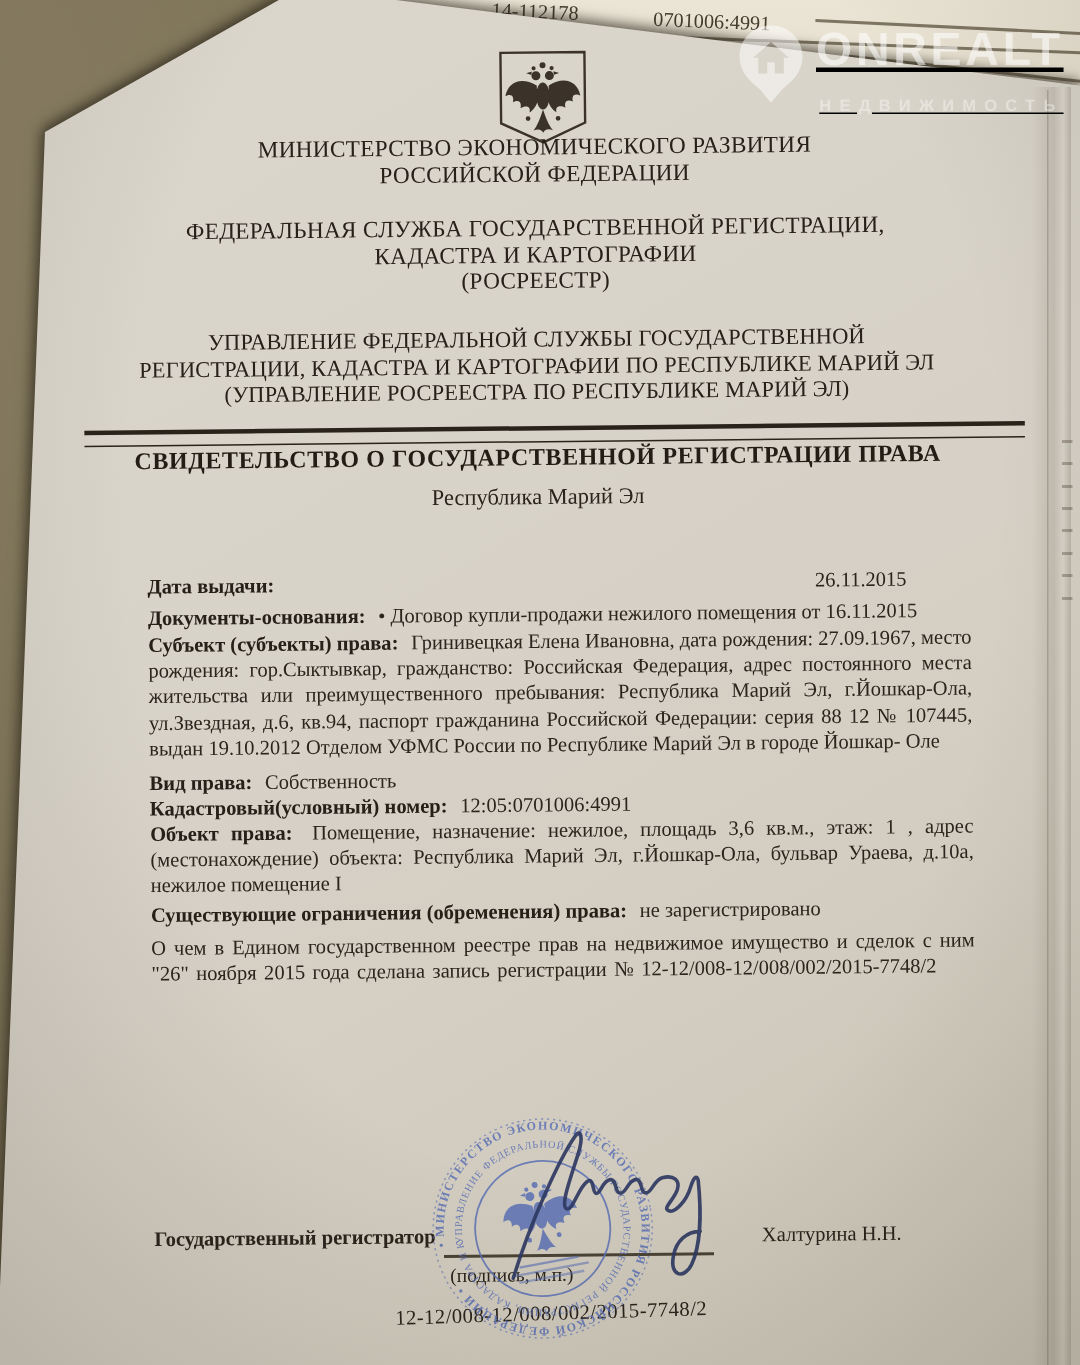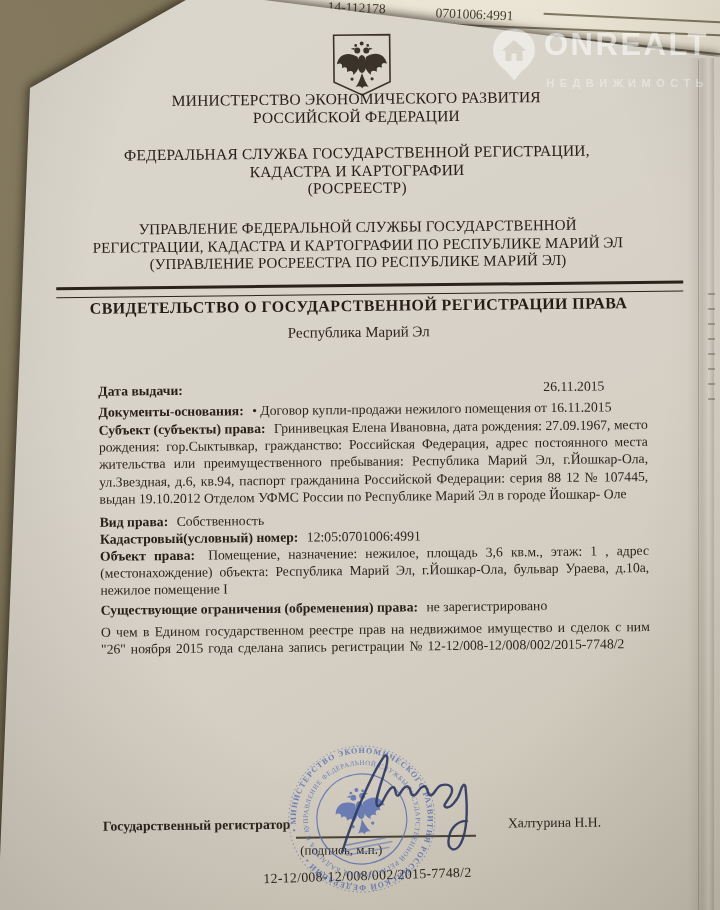--- a/index.html
+++ b/index.html
@@ -47,21 +47,21 @@
   .reg-name{position:absolute;left:504px;top:817px;font-size:13.7px;}
   .reg-num{position:absolute;left:259px;top:868px;font-size:13.8px;letter-spacing:.3px;transform:rotate(-1.2deg);}
 
   .stamp{position:absolute;left:272px;top:733px;opacity:.85;}
   .signature{position:absolute;left:330px;top:742px;}
 
   .vignette{position:absolute;inset:0;pointer-events:none;
     background:radial-gradient(ellipse at 52% 38%,rgba(0,0,0,0) 55%,rgba(30,25,15,.14) 100%);}
 
   
-  .wm{position:absolute;left:492px;top:28px;display:flex;align-items:flex-start;}
+  .wm{position:absolute;left:492px;top:16px;display:flex;align-items:flex-start;text-decoration:underline;}
   .wm-texts{margin-left:8px;}
   .wm-brand{font-family:"Liberation Sans",sans-serif;font-weight:bold;font-size:31px;
     letter-spacing:2.5px;color:rgba(255,255,255,.55);line-height:33px;}
   .wm-sub{font-family:"Liberation Sans",sans-serif;font-weight:bold;font-size:11px;
     letter-spacing:5.5px;color:rgba(255,255,255,.38);margin-top:16px;text-align:right;}
 </style>
 </head>
 <body>
 
 <svg width="0" height="0" style="position:absolute">

